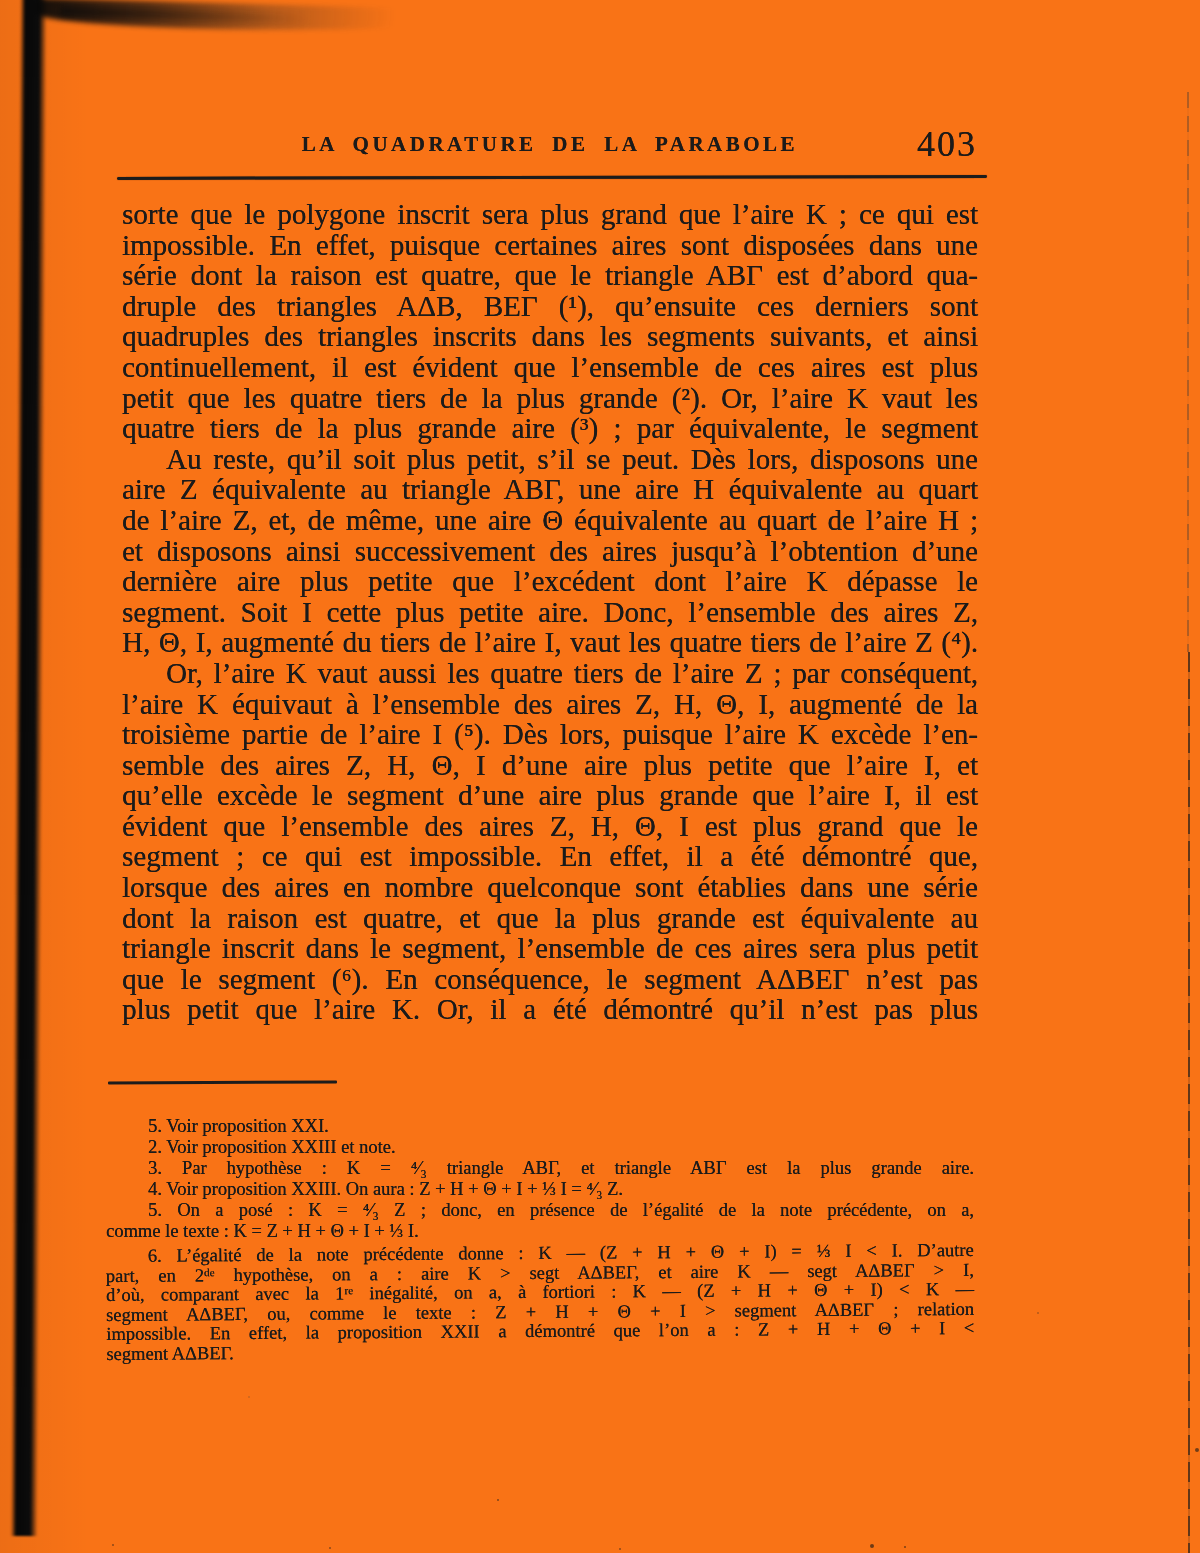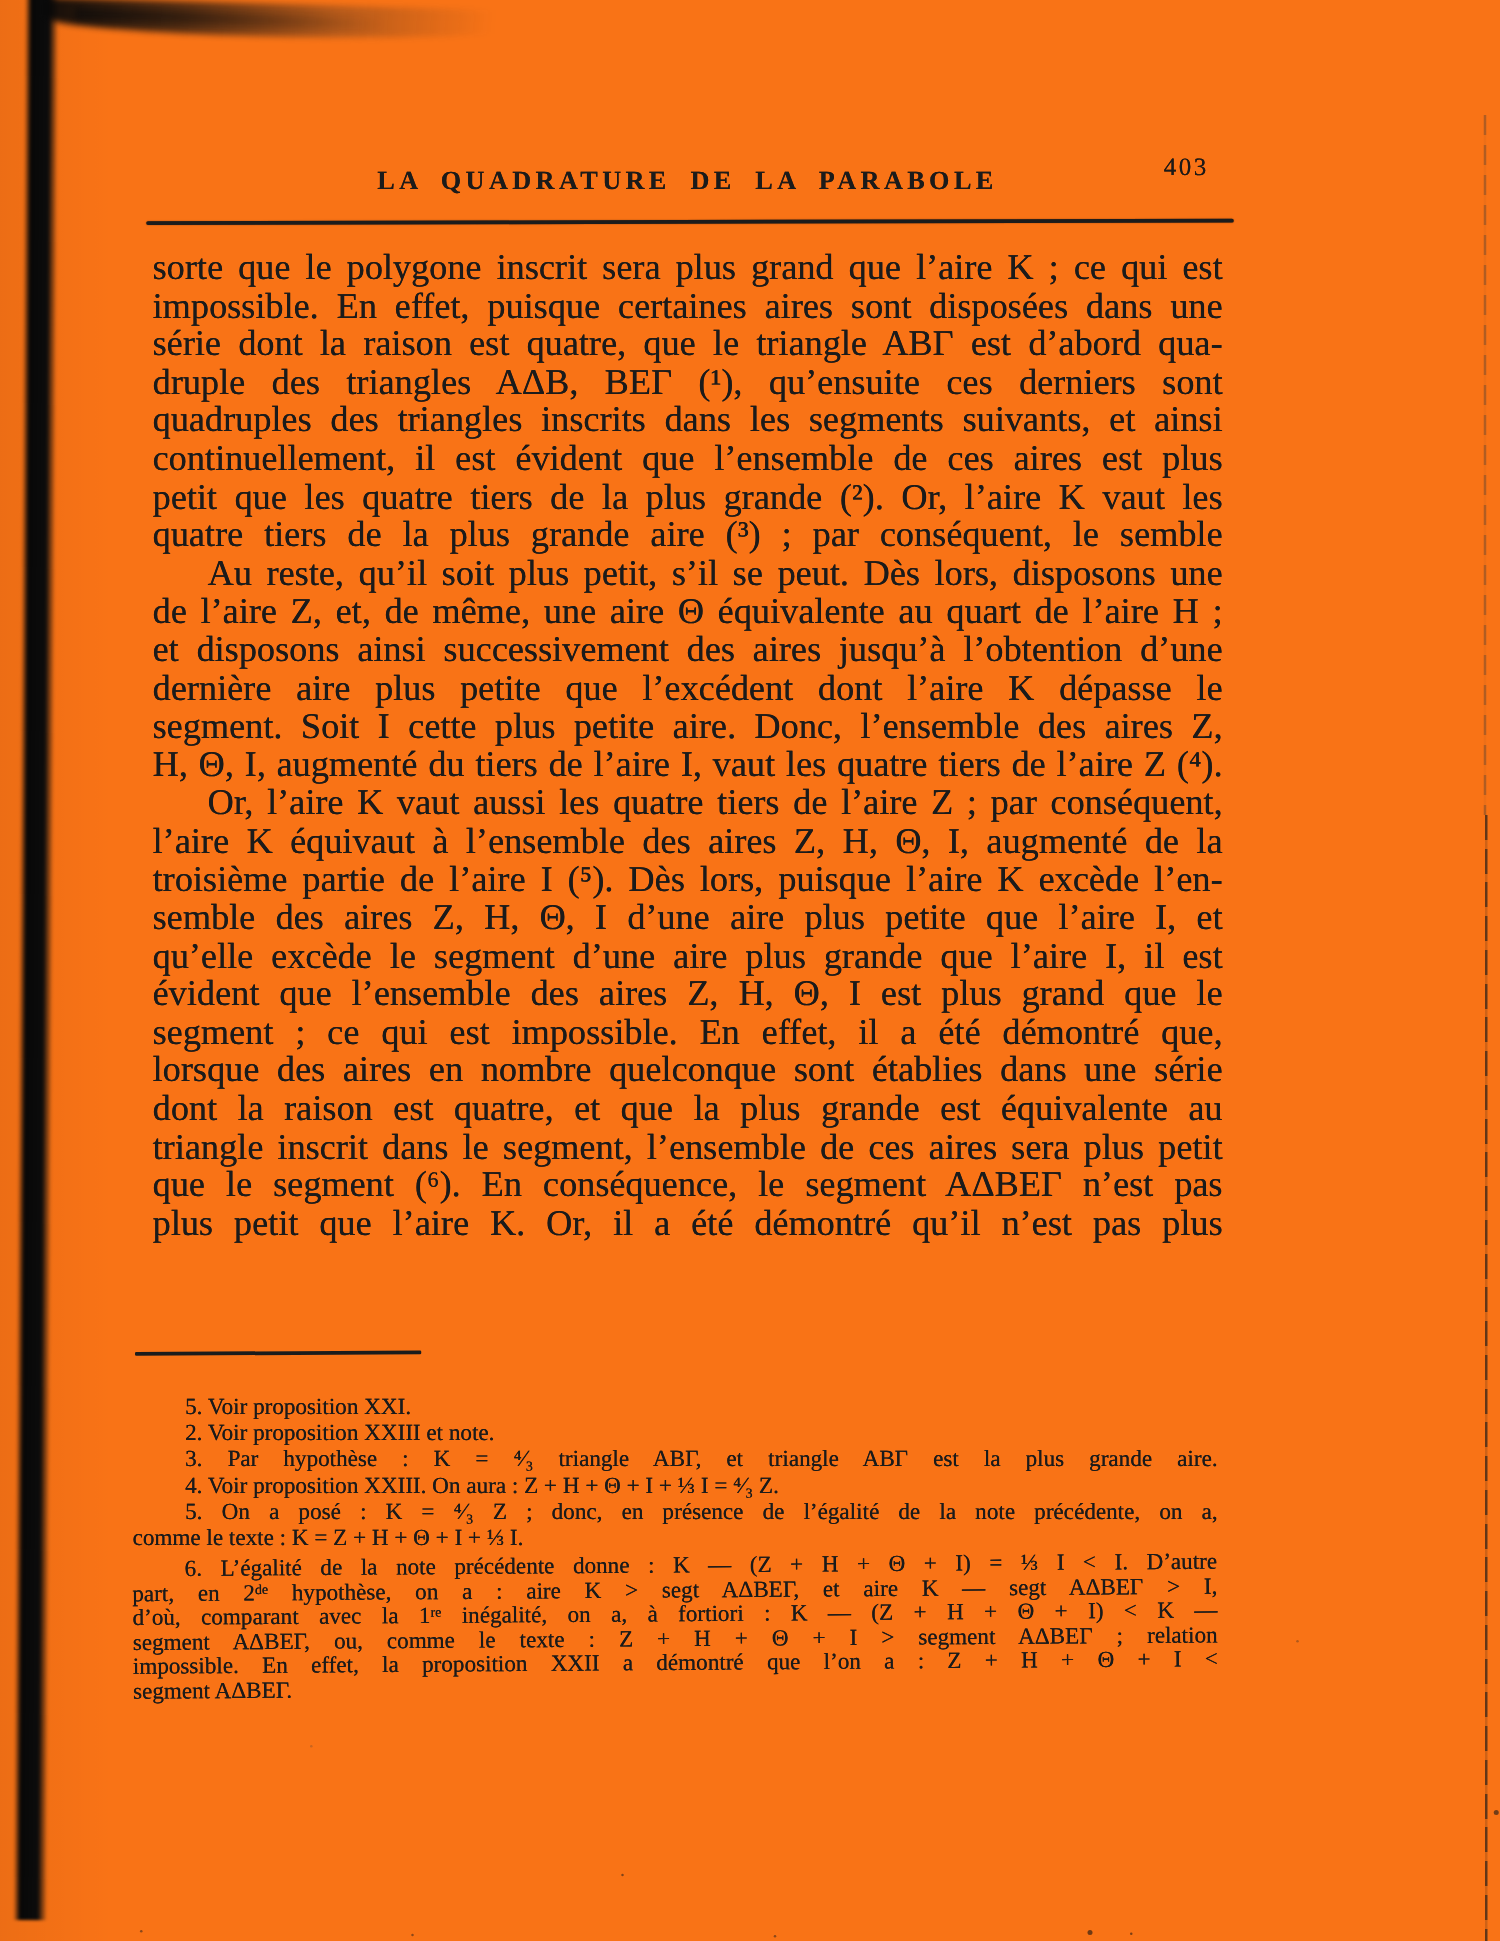--- a/index.html
+++ b/index.html
@@ -60,22 +60,22 @@
   }
   
   .running-head{position:absolute;top:129px;left:122px;width:856px;height:34px;}
   .head-title{
     text-align:center;font-weight:bold;font-size:21px;
     letter-spacing:3.5px;word-spacing:7px;
     padding-top:3px;
     text-shadow:0 0 0.3px rgba(0,0,0,0.7);
   }
   .page-number{
-    position:absolute;right:11px;top:-6px;
-    font-size:20px;letter-spacing:2px;
+    position:absolute;right:1px;top:-6px;
+    font-size:36px;letter-spacing:2px;
     text-shadow:0 0 0.4px rgba(0,0,0,0.8);
   }
   .head-rule{
     position:absolute;top:176px;left:117px;width:870px;height:3px;
     background:#1c1c1c;border-radius:2px;
     transform:rotate(-0.12deg);
     box-shadow:0 0 1px rgba(0,0,0,0.6);
   }
   
   .body-text{
@@ -125,24 +125,25 @@
 
   <main class="body-text">
       <div class="tblock">
         <div class="bline j">sorte que le polygone inscrit sera plus grand que l’aire K ; ce qui est</div>
         <div class="bline j">impossible. En effet, puisque certaines aires sont disposées dans une</div>
         <div class="bline j">série dont la raison est quatre, que le triangle ABΓ est d’abord qua-</div>
         <div class="bline j">druple des triangles AΔB, BEΓ (¹), qu’ensuite ces derniers sont</div>
         <div class="bline j">quadruples des triangles inscrits dans les segments suivants, et ainsi</div>
         <div class="bline j">continuellement, il est évident que l’ensemble de ces aires est plus</div>
         <div class="bline j">petit que les quatre tiers de la plus grande (²). Or, l’aire K vaut les</div>
-        <div class="bline j">quatre tiers de la plus grande aire (³) ; par conséquent, le semble</div>
+        <div class="bline j">quatre tiers de la plus grande aire (³) ; par équivalente, le segment</div>
       </div>
       <div class="tblock">
         <div class="bline j ind">Au reste, qu’il soit plus petit, s’il se peut. Dès lors, disposons une</div>
+        <div class="bline j">aire Z équivalente au triangle ABΓ, une aire H équivalente au quart</div>
         <div class="bline j">de l’aire Z, et, de même, une aire Θ équivalente au quart de l’aire H ;</div>
         <div class="bline j">et disposons ainsi successivement des aires jusqu’à l’obtention d’une</div>
         <div class="bline j">dernière aire plus petite que l’excédent dont l’aire K dépasse le</div>
         <div class="bline j">segment. Soit I cette plus petite aire. Donc, l’ensemble des aires Z,</div>
         <div class="bline j">H, Θ, I, augmenté du tiers de l’aire I, vaut les quatre tiers de l’aire Z (⁴).</div>
       </div>
       <div class="tblock">
         <div class="bline j ind">Or, l’aire K vaut aussi les quatre tiers de l’aire Z ; par conséquent,</div>
         <div class="bline j">l’aire K équivaut à l’ensemble des aires Z, H, Θ, I, augmenté de la</div>
         <div class="bline j">troisième partie de l’aire I (⁵). Dès lors, puisque l’aire K excède l’en-</div>

